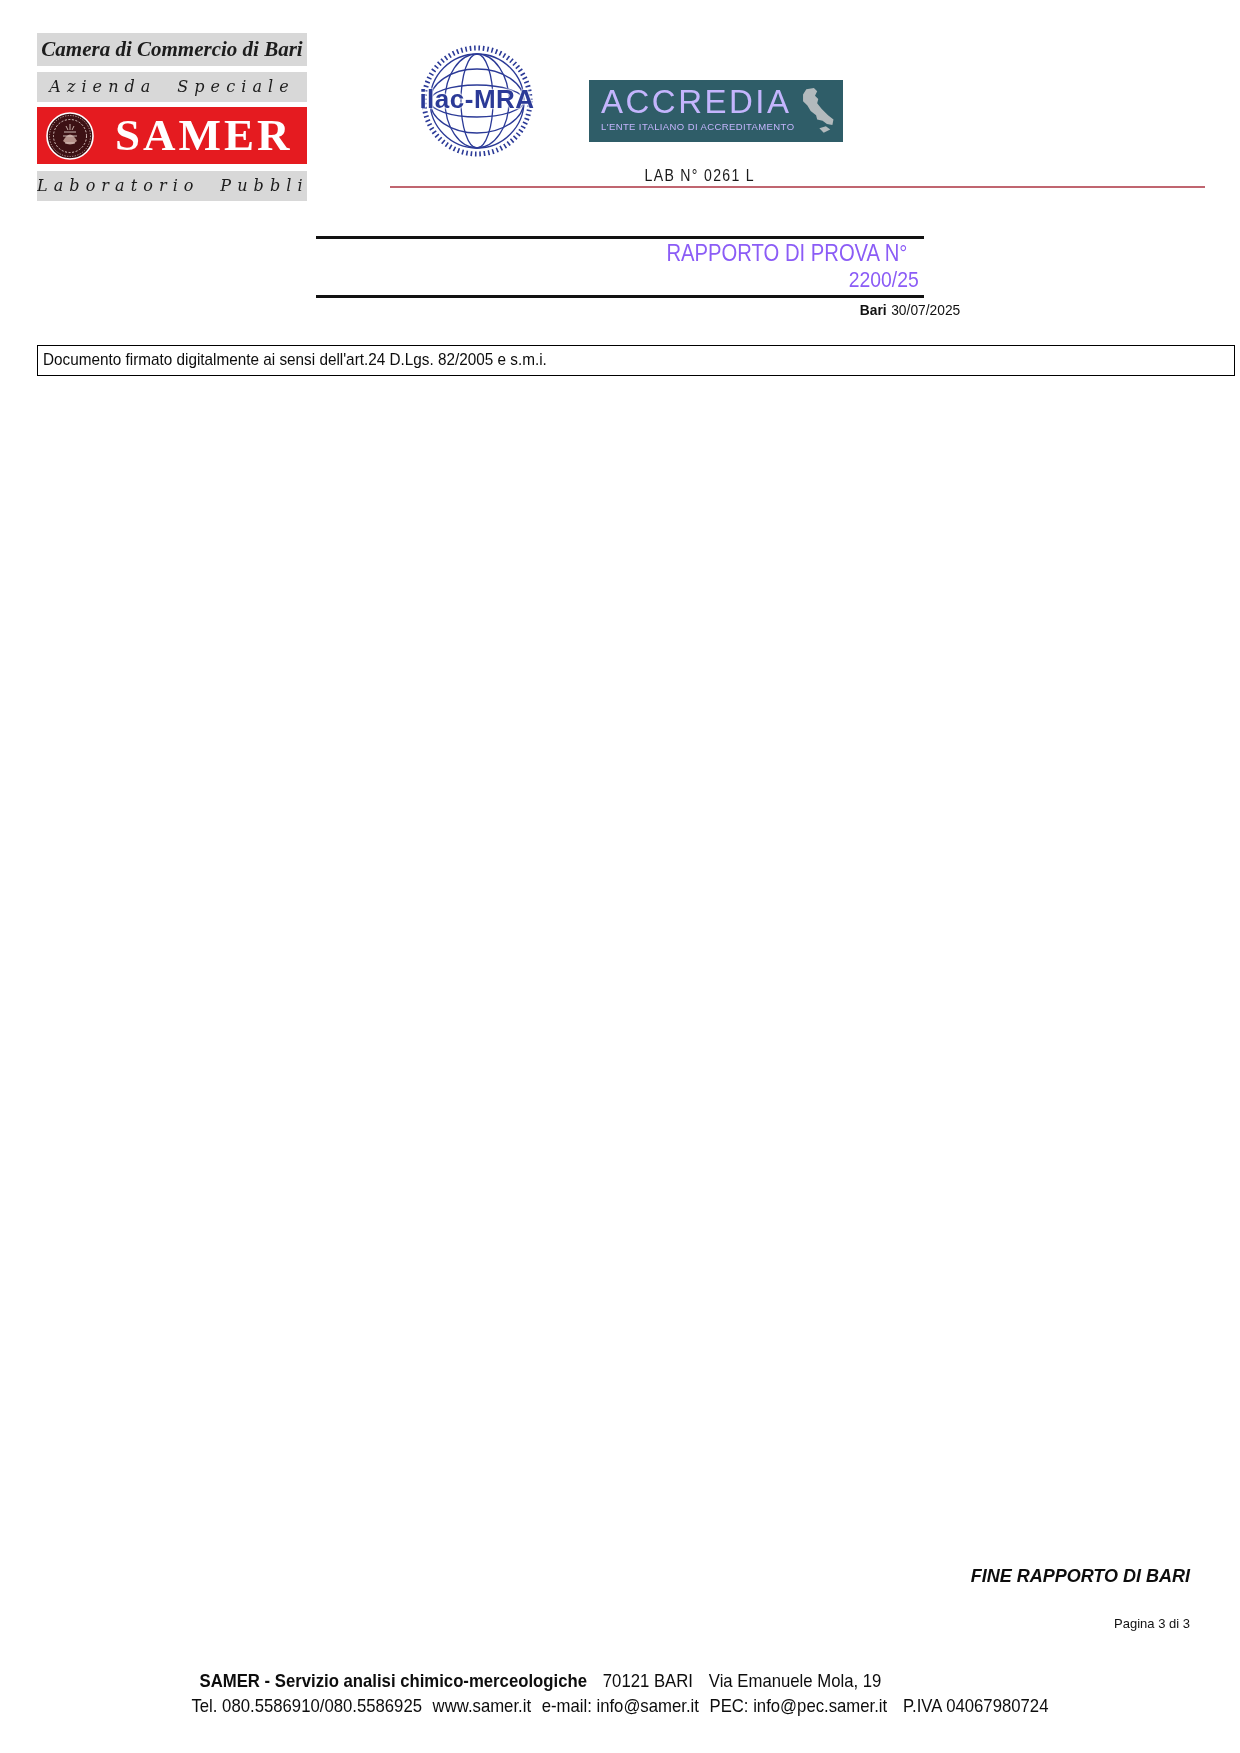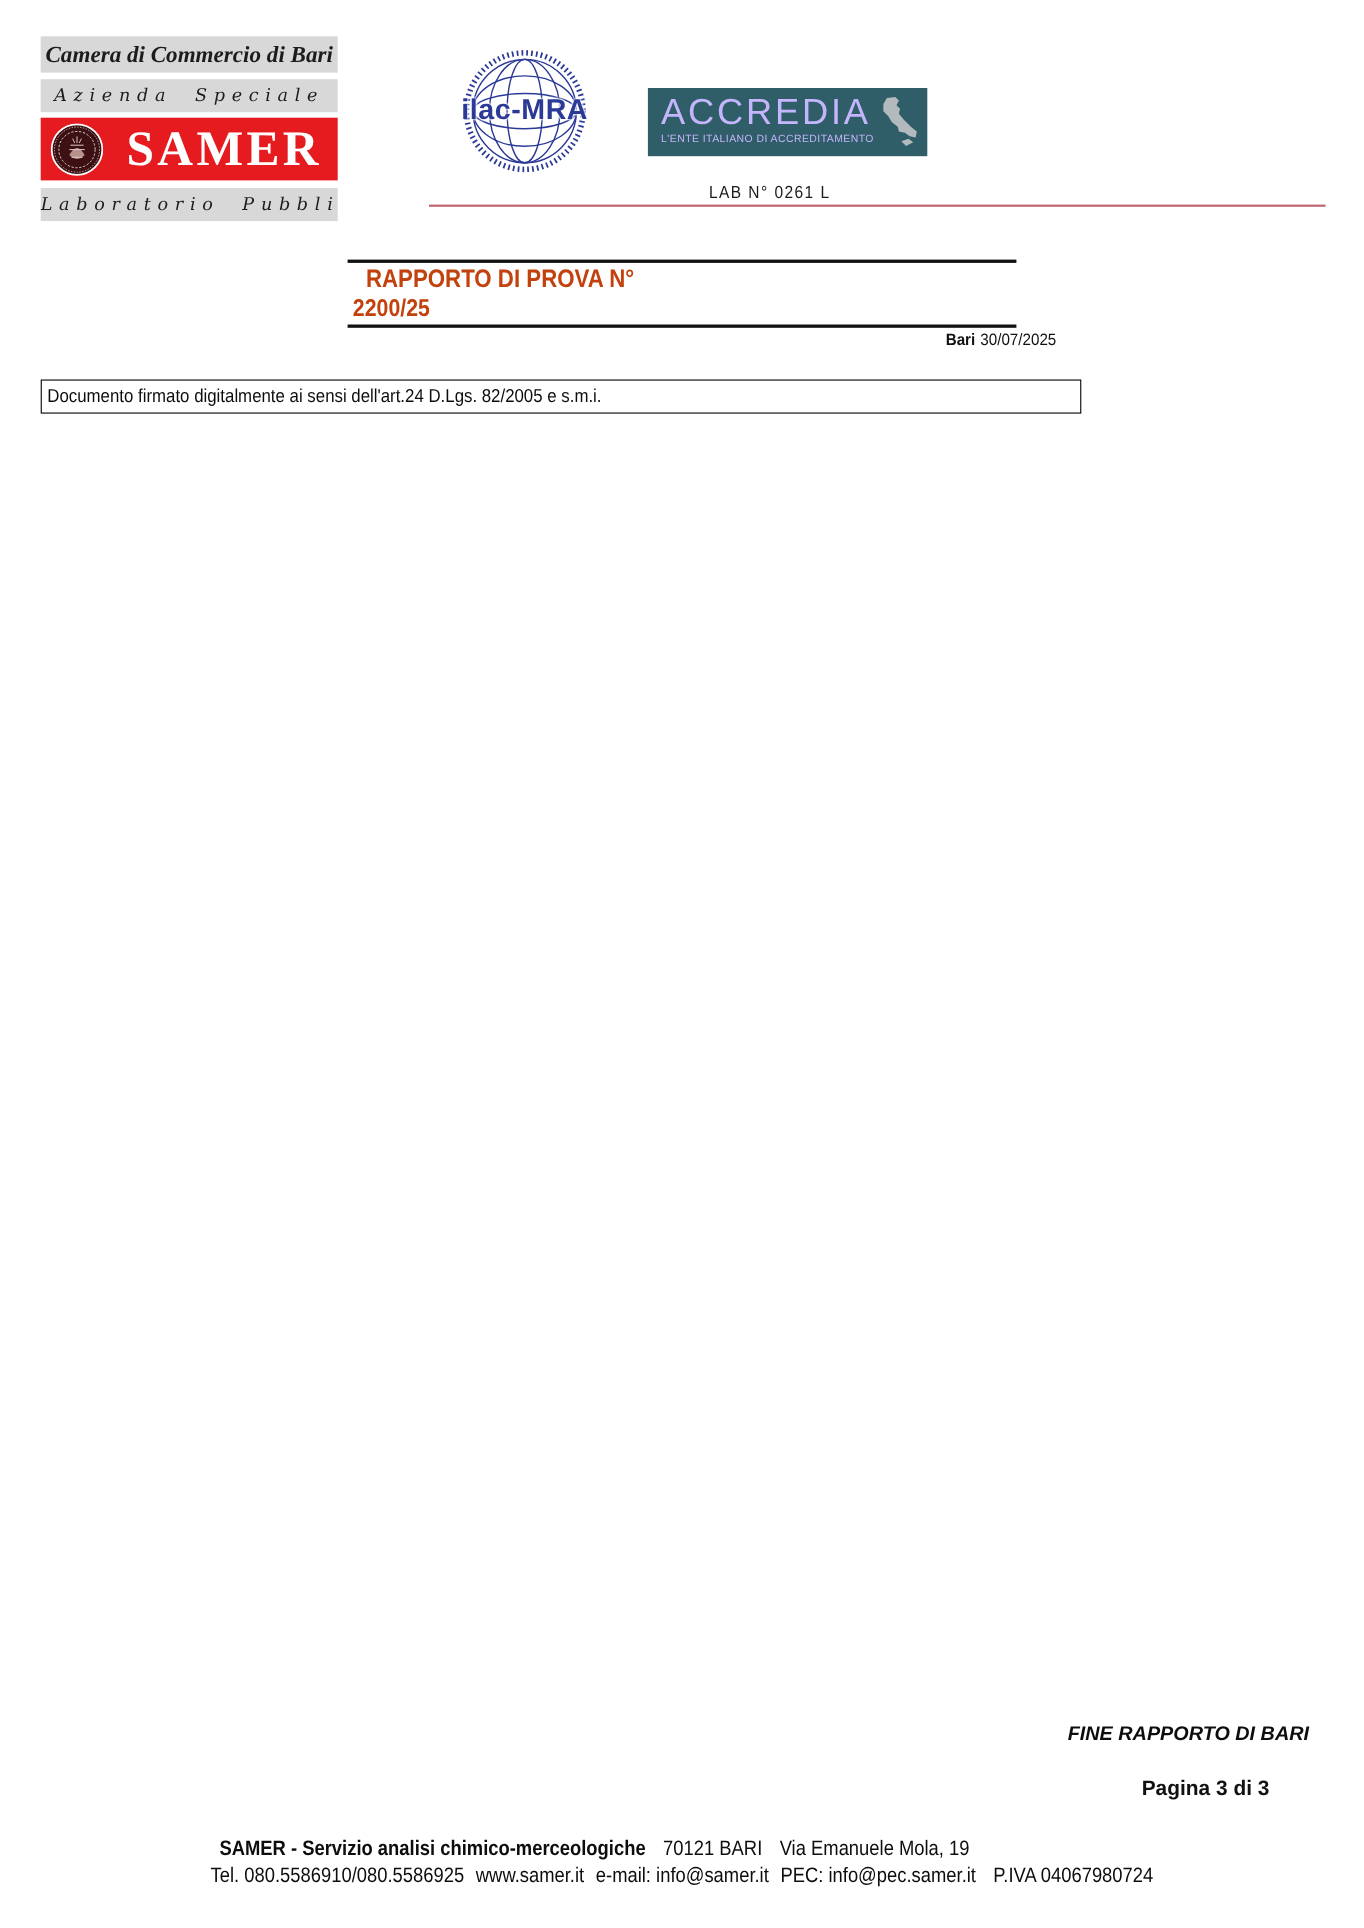--- a/index.html
+++ b/index.html
@@ -51,43 +51,43 @@
   .lab-no {
     position:absolute; left:560px; top:167px; width:280px; text-align:center;
     font-size:16px; letter-spacing:1.5px; color:#1a1a1a; white-space:nowrap;
   }
   .accent-line { position:absolute; left:390px; top:186px; width:815px; height:2px; background:#c06570; }
 
   
   .rule { position:absolute; left:316px; width:608px; height:2.5px; background:#111; }
   .rule-top { top:236px; }
   .rule-bottom { top:295px; }
-  .title-wrap { position:absolute; left:316px; width:608px; text-align:left; font-weight:bold; color:#c2410c; }
+  .title-wrap { position:absolute; left:316px; width:608px; text-align:right; font-weight:normal; color:#8b5cf6; }
   .title-line1 { top:240px; font-size:23px; }
   .title-line2 { top:267px; font-size:22px; }
   .cond { display:inline-block; transform:scaleX(0.88); transform-origin:50% 50%; white-space:nowrap; }
   .cond-left { display:inline-block; transform:scaleX(0.90); transform-origin:0 50%; white-space:nowrap; }
   .cond-right { display:inline-block; transform:scaleX(0.92); transform-origin:100% 50%; white-space:nowrap; }
 
   .dateline { position:absolute; left:316px; top:301px; width:644px; text-align:right; font-size:15px; color:#111; }
   .dateline b { margin-right:5px; }
 
   
   .sig-box {
-    position:absolute; left:37px; top:345px; width:946px; height:31px;
+    position:absolute; left:37px; top:345px; width:1198px; height:31px;
     border:1.6px solid #000; box-sizing:border-box; line-height:28px;
     padding-left:5px; font-size:17px; color:#0d0d0d;
   }
 
   
   .fine {
     position:absolute; left:600px; top:1566px; width:590px; text-align:right;
     font-weight:bold; font-style:italic; font-size:18px; color:#0d0d0d;
   }
-  .pagina { position:absolute; left:664px; top:1616px; width:490px; text-align:right; font-size:19px; color:#111;font-weight:bold; }
+  .pagina { position:absolute; left:700px; top:1616px; width:490px; text-align:right; font-size:13px; color:#111; }
 
   
   .footer-l1 { position:absolute; left:0; top:1670px; width:1080px; text-align:center; font-size:19px; color:#0d0d0d; }
   .footer-l2 { position:absolute; left:0; top:1695px; width:1240px; text-align:center; font-size:19px; color:#0d0d0d; }
   .fgap { margin-left:18px; }
   .fgap-sm { margin-left:12px; }
 </style>
 </head>
 <body>
 

